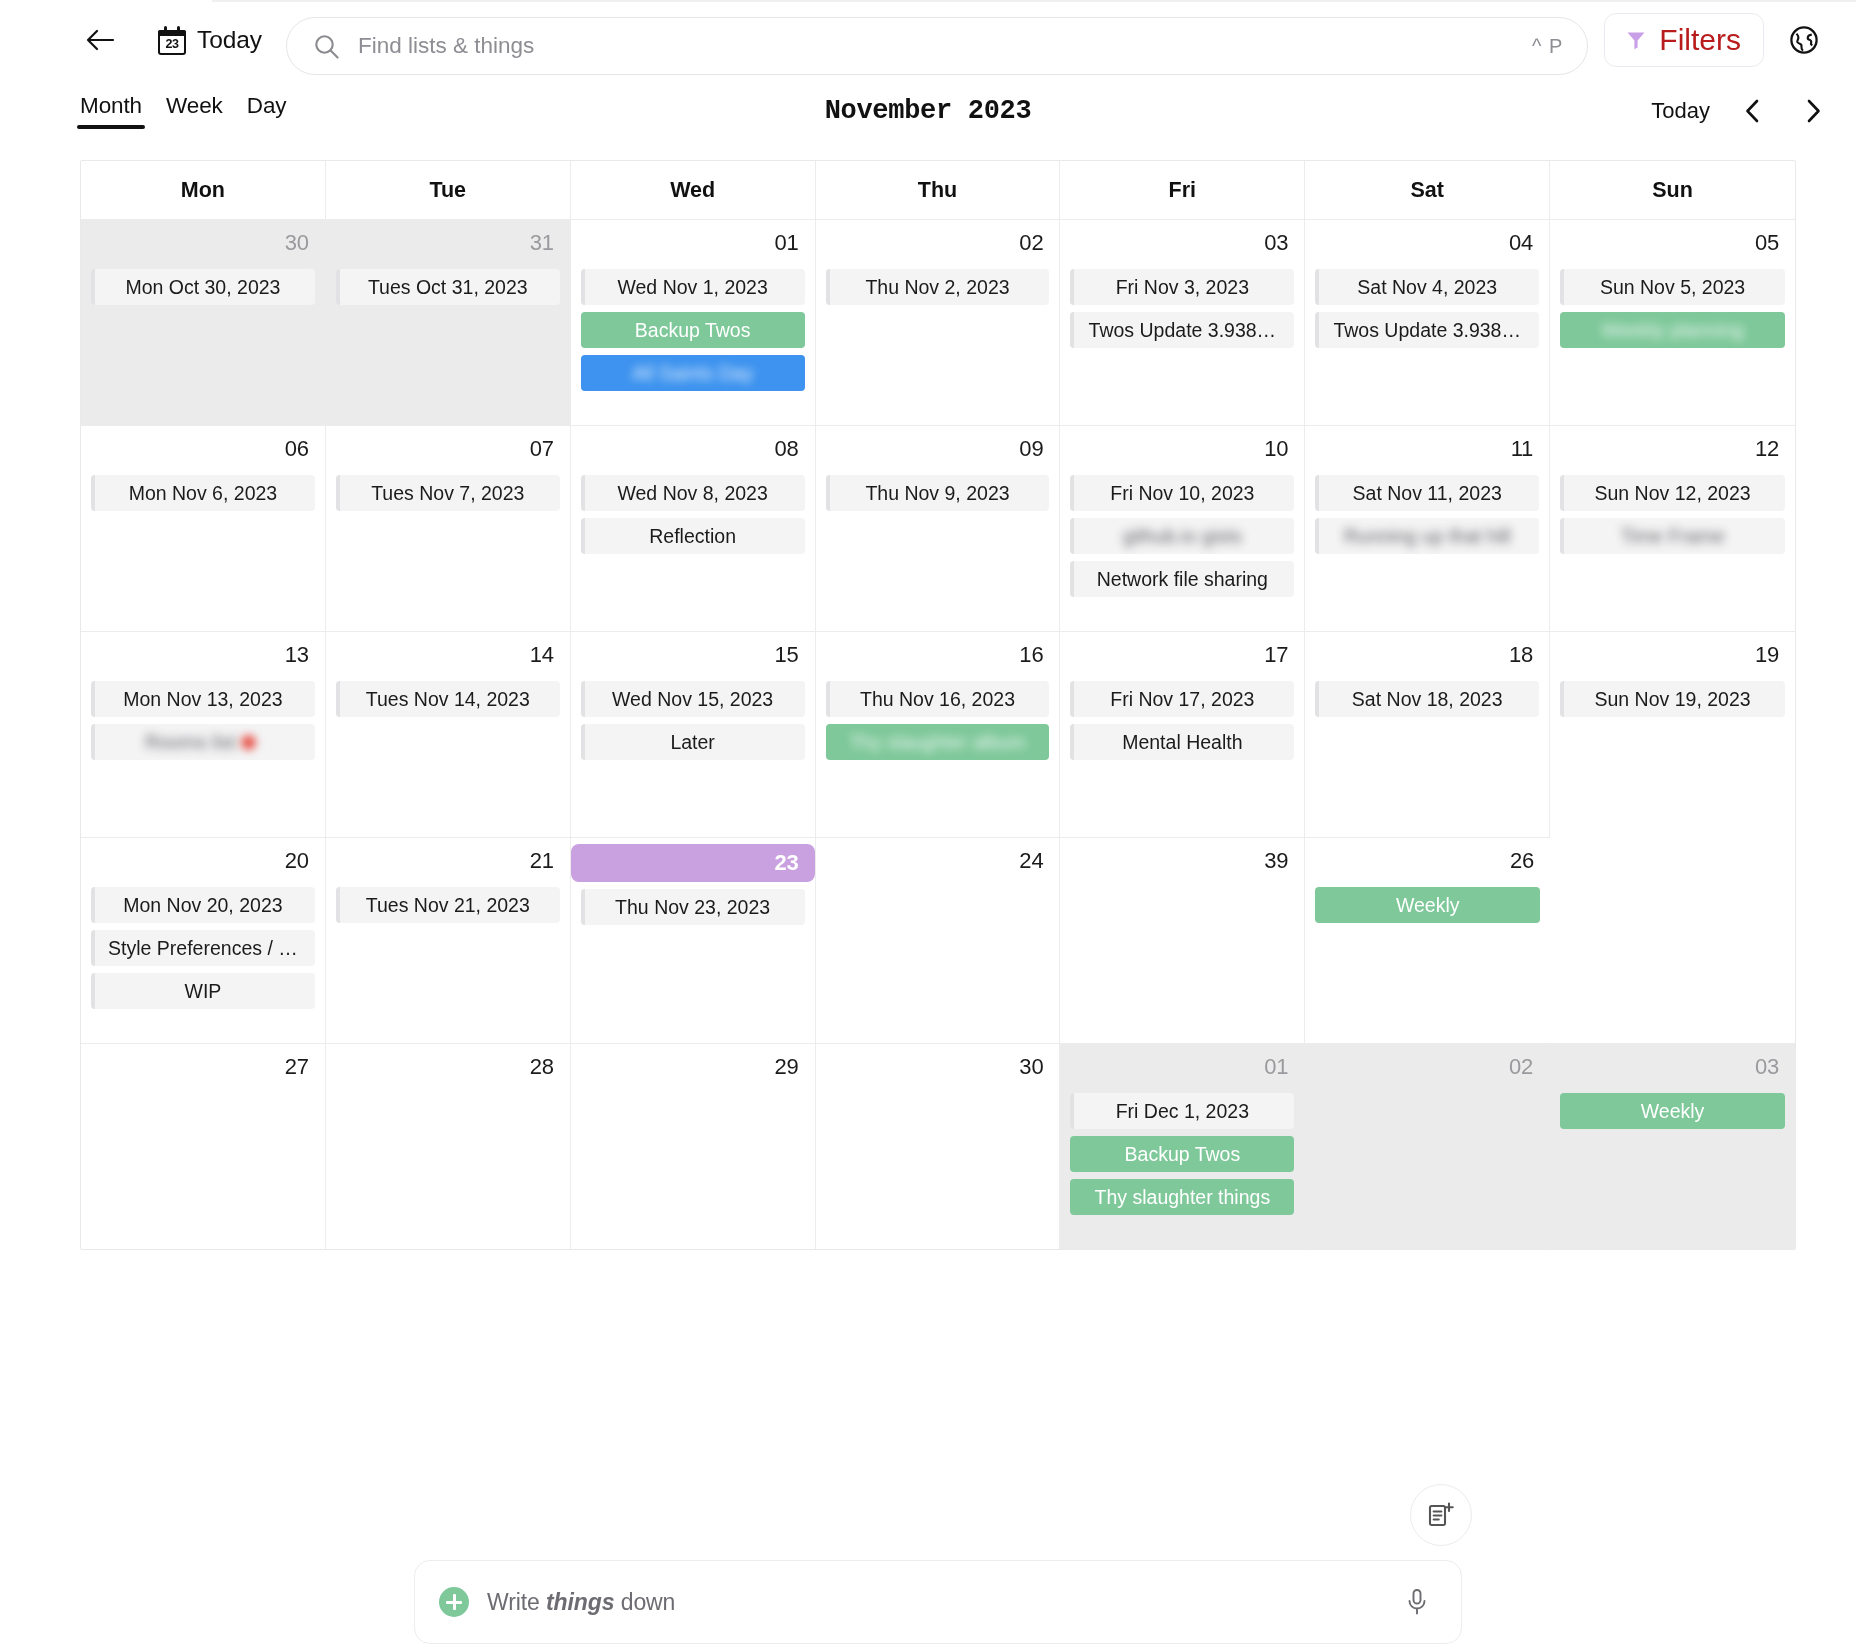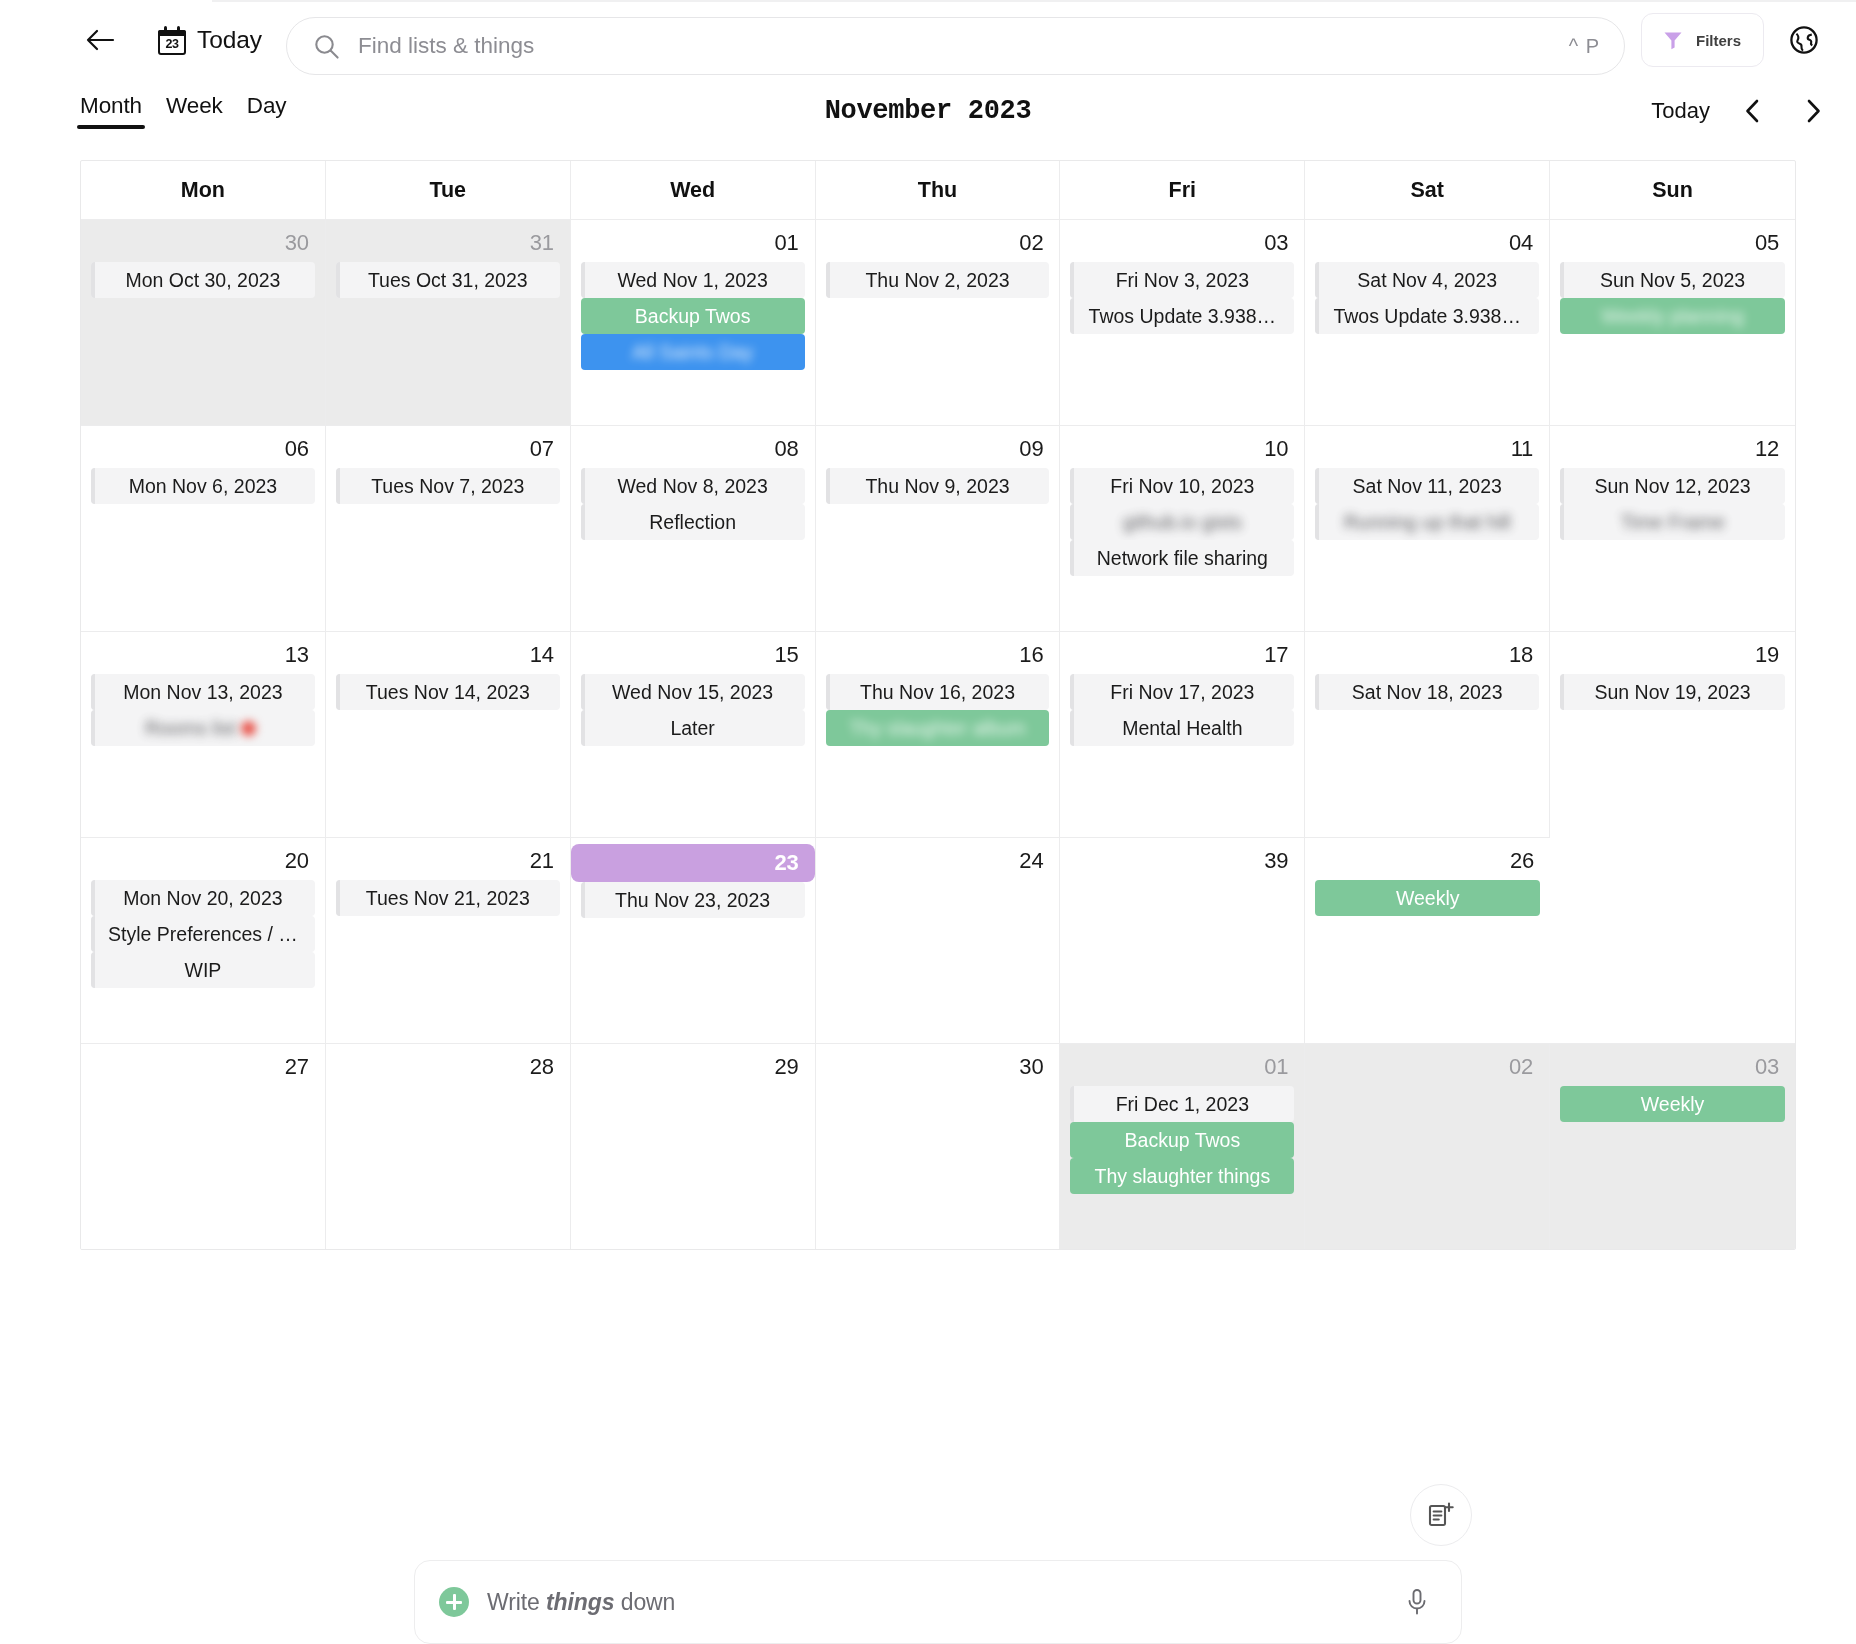--- a/index.html
+++ b/index.html
@@ -54,21 +54,21 @@
     font-family: "Liberation Sans", sans-serif; font-size: 22.5px; color: #1a1a1a;
   }
   .search-input::placeholder { color: #8d8d93; }
   .search-kbd { font-size: 20px; color: #8d8d93; letter-spacing: 1px; flex:none; }
 
   .filters-btn {
     flex:none; height: 54px; display:flex; align-items:center; gap:12px;
     padding: 0 22px 0 20px; border:1.5px solid #eceaf0; border-radius:12px;
     background:#fff; cursor:pointer;
   }
-  .filters-label { font-size: 15px; color: #404040; font-weight: bold; }
+  .filters-label { font-size: 30px; color: #b91c1c; }
   .globe-btn {
     flex:none; width:52px; height:52px; margin-left:14px;
     display:flex; align-items:center; justify-content:center; cursor:pointer; color:#111;
   }
 
   
   .viewbar {
     position: relative; height: 62px; padding: 0 26px 0 80px;
     display: flex; align-items: center;
   }
@@ -134,20 +134,21 @@
     border-radius: 8px;
     display:flex; align-items:center; justify-content:flex-end;
     padding-right: 16px;
   }
   .today-banner .day-num-today {
     font-size: 22px; font-weight: 700; color: #ffffff; letter-spacing:-0.2px;
   }
 
   .chip {
     position: relative;
+    margin-top: 7px;
     height: 36px;
     border-radius: 4px;
     display:flex; align-items:center; justify-content:center;
     font-size: 19.5px; color:#1b1b1b;
     overflow:hidden; white-space: nowrap;
     cursor: pointer;
   }
   .chip.grey { background:#f4f4f5; }
   .chip.grey::before {
     content:""; position:absolute; left:0; top:0; bottom:0; width:4px; background:#e2e2e4;

